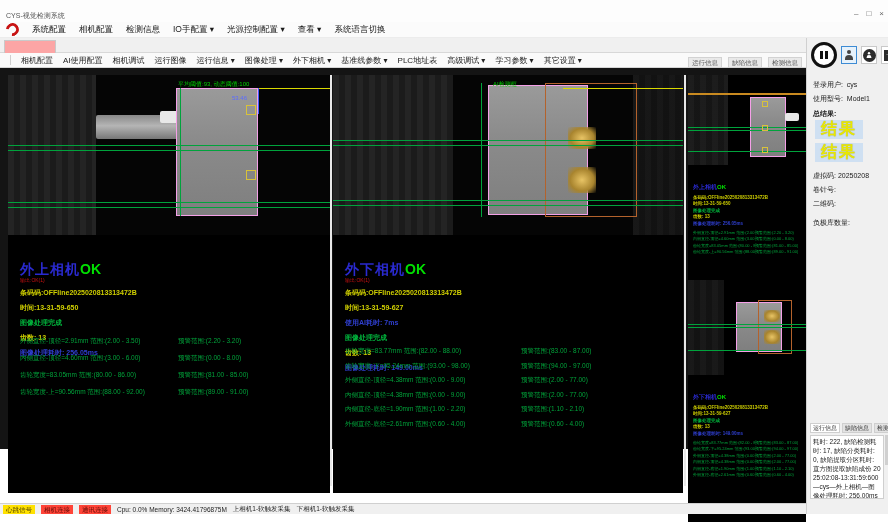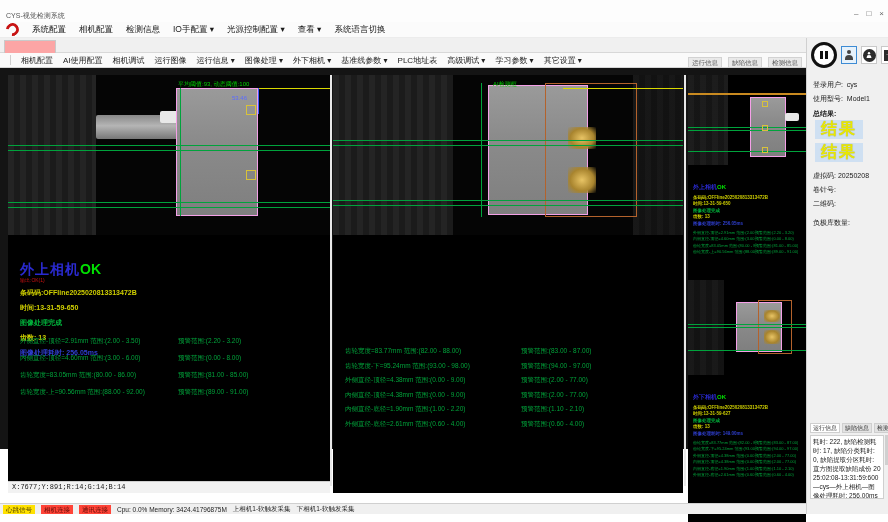--- a/index.html
+++ b/index.html
@@ -213,40 +213,49 @@
         <div class="row">
             <span class="m">齿轮宽度=83.05mm 范围:(80.00 - 86.00)</span>
             <span class="w">预警范围:(81.00 - 85.00)</span>
           </div>
         <div class="row">
             <span class="m">齿轮宽度-上=90.56mm 范围:(88.00 - 92.00)</span>
             <span class="w">预警范围:(89.00 - 91.00)</span>
           </div>
       </div>
 
-      <div class="coordbar">X:7677;Y:891;R:14;G:14;B:14</div>
     </div>
 
     <div class="panel panel-right">
       <div class="img-area" style="height:160px;">
         <div class="strip" style="left:0;width:120px;"></div>
         <div class="strip" style="left:300px;width:50px;opacity:.6;"></div>
         <div class="part" style="left:155px;top:10px;width:100px;height:130px;"></div>
         <div class="box-o" style="left:212px;top:8px;width:92px;height:134px;"></div>
         <div class="glow" style="left:235px;top:52px;width:28px;height:22px;"></div>
         <div class="glow" style="left:235px;top:92px;width:28px;height:26px;"></div>
         <div class="hline-g" style="left:0;right:0;top:65px;"></div>
         <div class="hline-g" style="left:0;right:0;top:70px;"></div>
         <div class="hline-g" style="left:0;right:0;top:125px;"></div>
         <div class="hline-g" style="left:0;right:0;top:130px;"></div>
         <div class="vline-g" style="left:148px;top:8px;height:134px;"></div>
         <div class="hline-y" style="left:230px;right:0;top:13px;"></div>
         <div class="ov-txt-g" style="left:160px;top:5px;">AI检测框</div>
       </div>
 
+      <div class="res" style="top:185px;">
+        <span class="cam-name">外下相机</span><span class="cam-ok">OK</span>
+        <div class="out-line">输出:OK(1)</div>
+        <div class="ln ln-y">条码码:OFFIine2025020813313472B</div>
+        <div class="ln ln-y">时间:13-31-59-627</div>
+        <div class="ln ln-b">使用AI耗时: 7ms</div>
+        <div class="ln ln-g">图像处理完成</div>
+        <div class="ln ln-y">齿数: 13</div>
+        <div class="ln ln-b">图像处理耗时: 149.00ms</div>
+      </div>
 
       <div class="rows" style="left:12px; top:272px;">
         <div class="row">
             <span class="m">齿轮宽度=83.77mm 范围:(82.00 - 88.00)</span>
             <span class="w">预警范围:(83.00 - 87.00)</span>
           </div>
         <div class="row">
             <span class="m">齿轮宽度-下=95.24mm 范围:(93.00 - 98.00)</span>
             <span class="w">预警范围:(94.00 - 97.00)</span>
           </div>

